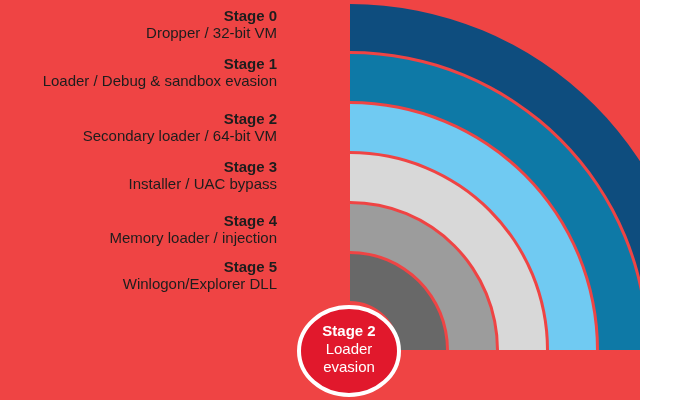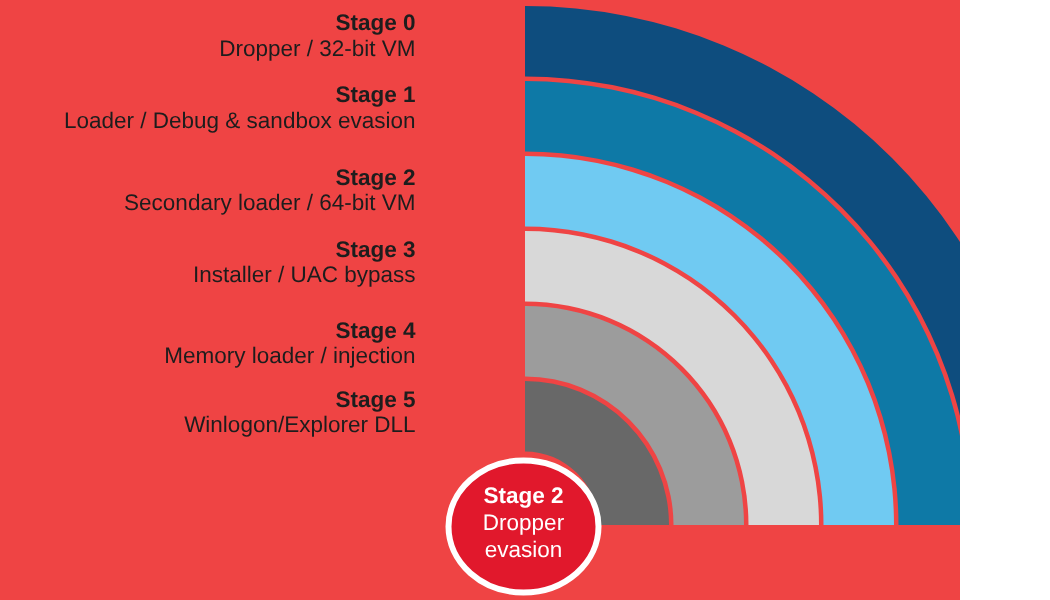--- a/index.html
+++ b/index.html
@@ -93,18 +93,18 @@
           <div class="stage-desc">Memory loader / injection</div>
         </div>
         <div class="stage-label" style="top: 258px;">
           <div class="stage-title">Stage 5</div>
           <div class="stage-desc">Winlogon/Explorer DLL</div>
         </div>
       </div>
 
     <div class="final-label">
       <div class="stage-title">Stage 2</div>
-      <div>Dropper</div>
+      <div>Loader</div>
       <div>evasion</div>
     </div>
   </div>
 
 </div>
 
 </body></html>

